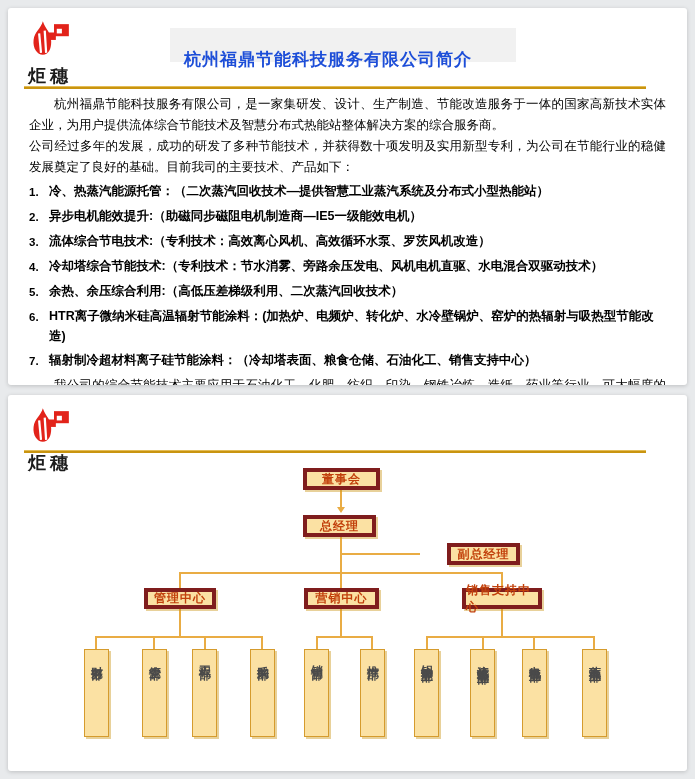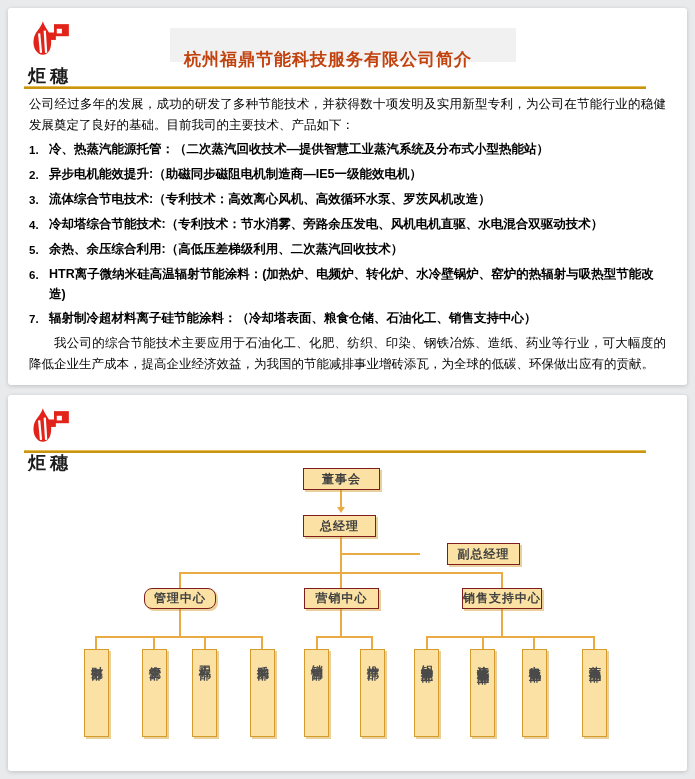--- a/index.html
+++ b/index.html
@@ -22,21 +22,21 @@
   
   .logo { position:absolute; left:20px; top:12px; width:70px; }
   .logo .glyph { display:block; }
   .logo .logo-label { font-size:18px; font-weight:bold; color:#1c1c1c; letter-spacing:4px; margin-top:6px; }
 
   
   .titlebar {
     position:absolute; left:162px; top:20px; width:346px; height:34px;
     background:#f1f1f1; display:flex; align-items:center; padding-left:14px;
   }
-  .title-text { font-size:17px; font-weight:bold; color:#c2410c; letter-spacing:1px;margin-top:28px; }
+  .title-text { font-size:17px; font-weight:bold; color:#1d4ed8; letter-spacing:1px;margin-top:28px; }
   .gold-line { position:absolute; left:16px; width:622px; height:3px; background:#c9940f; border-top:1px solid #e3bc55; }
   #card1 .gold-line { top:78px; }
   #card2 .gold-line { top:55px; }
 
   .doc-content { position:absolute; left:21px; top:86px; width:637px; color:#000; }
   .para { font-size:12.5px; line-height:21px; text-align:justify; }
   .para.indent { text-indent:2em; }
   .tech-list { margin:3px 0 2px 0; }
   .tech-item { display:flex; font-weight:bold; font-size:12.5px; line-height:20px; margin-bottom:4px; }
   .tech-item .num { width:20px; flex:none; font-size:11.5px; padding-top:1px; }
@@ -44,24 +44,24 @@
   .closing { margin-top:4px; }
 
   
   .title2 {
     position:absolute; left:0; top:25px; width:100%; text-align:center;
     font-size:18px; font-weight:bold; color:#1673d2; letter-spacing:1px;
   }
   .org { position:absolute; left:0; top:0; width:679px; height:376px; }
   .obox {
     position:absolute; height:22px;
-    background:#fbe1a3; border:1px solid #7f1d1d;
+    background:#fbe1a3; border:4px solid #7f1d1d;
     box-shadow:2px 2px 0 rgba(204,152,30,.45);
     display:flex; align-items:center; justify-content:center;
-    font-size:12px; font-weight:bold; color:#404040; letter-spacing:1px;
+    font-size:12px; font-weight:bold; color:#c2410c; letter-spacing:1px;
   }
   .vbox {
     position:absolute; width:25px; height:88px; top:254px;
     background:#fbe1a3; border:1px solid #d59b2d;
     box-shadow:2px 2px 0 rgba(204,152,30,.45);
     writing-mode:vertical-rl; text-orientation:upright;
     display:flex; align-items:center; justify-content:flex-start;
     padding-top:6px; font-size:12px; font-weight:bold; color:#4a4a4a; letter-spacing:1px;
   }
   .cline { position:absolute; background:#e9ac44; }
@@ -69,21 +69,21 @@
   .arrowhead {
     position:absolute; width:0; height:0;
     border-left:4.5px solid transparent; border-right:4.5px solid transparent;
     border-top:6px solid #e9ac44;
   }
 
   
   .n-board { left:295px; top:73px;  width:77px; }
   .n-gm    { left:295px; top:120px; width:73px; }
   .n-dgm   { left:412px; top:148px; width:73px;margin-left:27px; }
-  .n-c1 { left:136px; top:193px; width:72px; height:21px;border-radius:8px; }
+  .n-c1 { left:136px; top:193px; width:72px; height:21px; }
   .n-c2 { left:296px; top:193px; width:75px; height:21px; }
   .n-c3 { left:454px; top:193px; width:80px; height:21px; }
   .d0 { left:76px; }  .d1 { left:134px; } .d2 { left:184px; } .d3 { left:242px; }
   .d4 { left:296px; } .d5 { left:352px; } .d6 { left:406px; } .d7 { left:462px; }
   .d8 { left:514px; } .d9 { left:574px; }
 
   
   .l-board-gm { left:332px; top:95px;  height:17px; }
   .l-gm-down  { left:332px; top:142px; height:51px; }
   .l-dgm      { left:333px; top:158px; width:79px; }
@@ -118,20 +118,21 @@
     <div class="logo-label">炬穗</div>
   </div>
 
   <div class="titlebar">
     <span class="title-text">杭州福鼎节能科技服务有限公司简介</span>
   </div>
 
   <div class="gold-line"></div>
 
   <div class="doc-content">
+    <p class="para indent">杭州福鼎节能科技服务有限公司，是一家集研发、设计、生产制造、节能改造服务于一体的国家高新技术实体企业，为用户提供流体综合节能技术及智慧分布式热能站整体解决方案的综合服务商。</p>
     <p class="para">公司经过多年的发展，成功的研发了多种节能技术，并获得数十项发明及实用新型专利，为公司在节能行业的稳健发展奠定了良好的基础。目前我司的主要技术、产品如下：</p>
 
     <div class="tech-list">
       <div class="tech-item">
         <span class="num">1.</span>
         <span class="txt">冷、热蒸汽能源托管：（二次蒸汽回收技术—提供智慧工业蒸汽系统及分布式小型热能站）</span>
       </div>
       <div class="tech-item">
         <span class="num">2.</span>
         <span class="txt">异步电机能效提升:（助磁同步磁阻电机制造商—IE5一级能效电机）</span>

